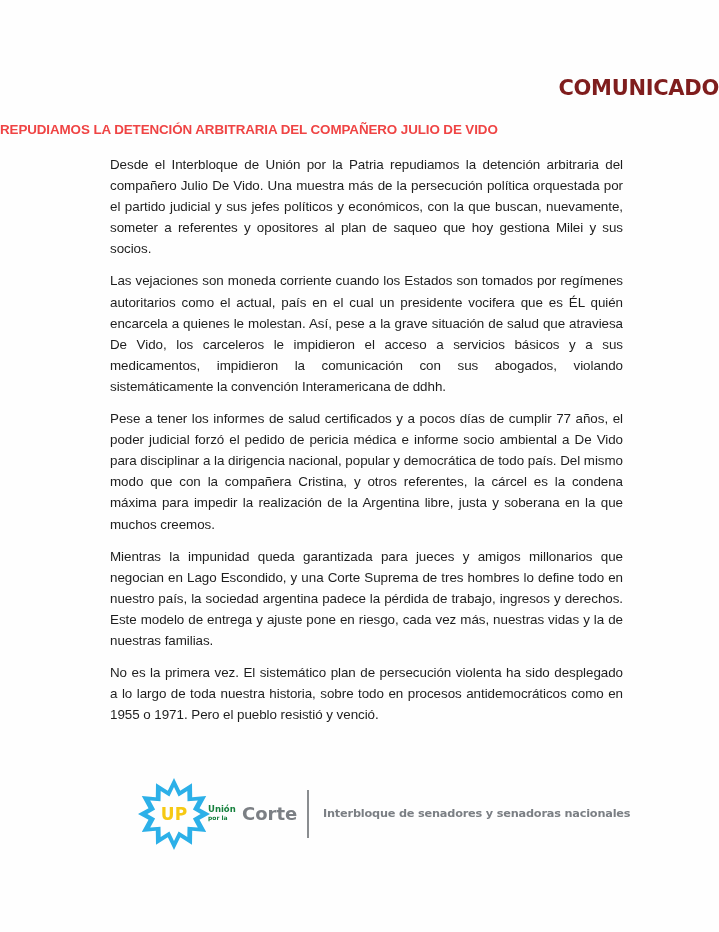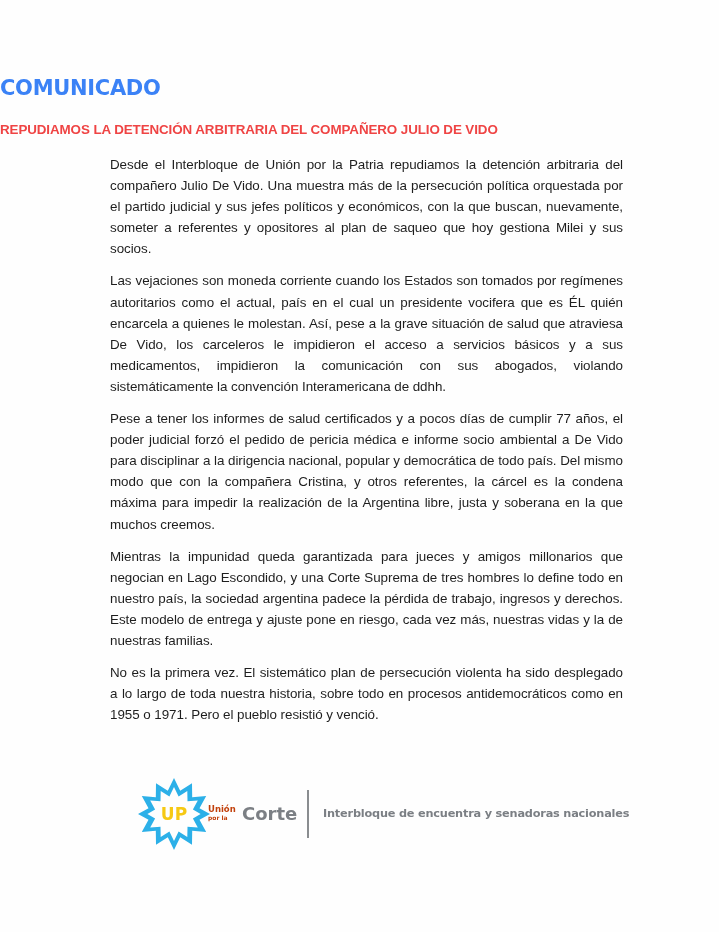--- a/index.html
+++ b/index.html
@@ -17,26 +17,26 @@
     }
     .page {
       position: absolute;
       left: 0; top: 0;
       width: 719px; height: 932px;
     }
     .doc-title {
       position: absolute;
       left: 0; right: 0;
       top: 76px;
-      text-align: left;
+      text-align: right;
       font-family: "DejaVu Sans", sans-serif;
       font-weight: bold;
       font-size: 21px;
       letter-spacing: -0.3px;
-      color: #3b82f6;
+      color: #7f1d1d;
     }
     .doc-subtitle {
       position: absolute;
       left: 0; right: 0;
       top: 122px;
       text-align: left;
       font-family: "Liberation Sans", sans-serif;
       font-weight: bold;
       font-size: 13.4px;
       color: #ef4444;
@@ -67,21 +67,21 @@
       position: absolute;
       left: 12px; top: 0;
       width: 76px; height: 76px;
     }
     .brand-small {
       position: absolute;
       left: 84px;
       top: 29px;
       font-family: "DejaVu Sans", sans-serif;
       font-weight: bold;
-      color: #c2410c;
+      color: #15803d;
       line-height: 1;
     }
     .brand-small .l1 { display: block; font-size: 8.5px; }
     .brand-small .l2 { display: block; font-size: 6px; margin-top: 1px; }
     .brand-big {
       position: absolute;
       left: 118px;
       top: 27px;
       font-family: "DejaVu Sans", sans-serif;
       font-weight: bold;
@@ -132,16 +132,16 @@
         <polygon fill="#fefefe" points="38,11 42.6,20.5 51.3,15 51.5,25.2 61.8,24.4 56.9,33.4 64.6,38 56.9,42.6 61.8,51.6 51.5,50.8 51.3,61 42.6,55.5 38,65 33.4,55.5 24.7,61 24.5,50.8 14.2,51.6 19.1,42.6 11.4,38 19.1,33.4 14.2,24.4 24.5,25.2 24.7,15 33.4,20.5"></polygon>
         <text x="38" y="44" text-anchor="middle" font-family="DejaVu Sans, sans-serif" font-weight="bold" font-size="17" fill="#f6c913">UP</text>
       </svg>
     </div>
     <div class="brand-small">
       <span class="l1">Unión</span>
       <span class="l2">por la</span>
     </div>
     <div class="brand-big">Corte</div>
     <div class="divider"></div>
-    <div class="interbloque">Interbloque de encuentra y senadoras nacionales</div>
+    <div class="interbloque">Interbloque de senadores y senadoras nacionales</div>
   </div>
 
 </div>
 
 </body></html>

